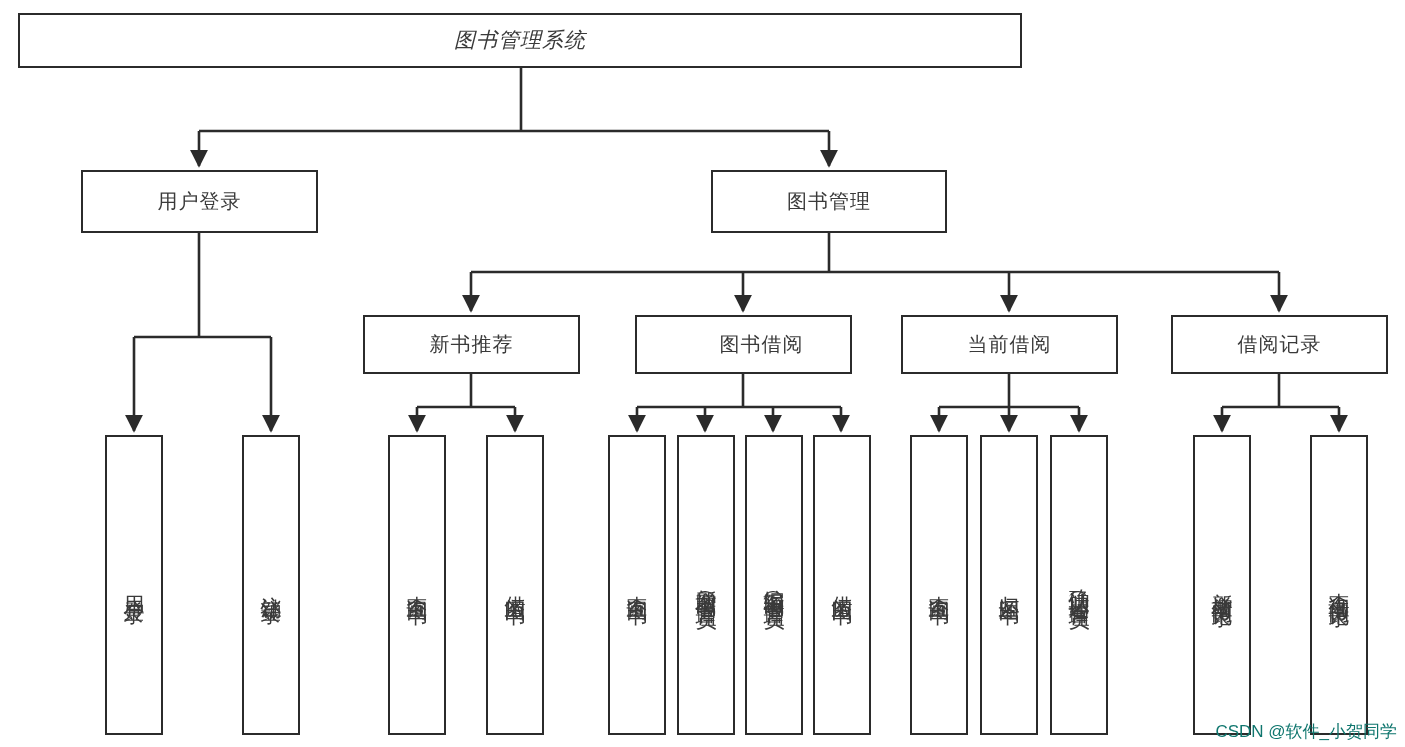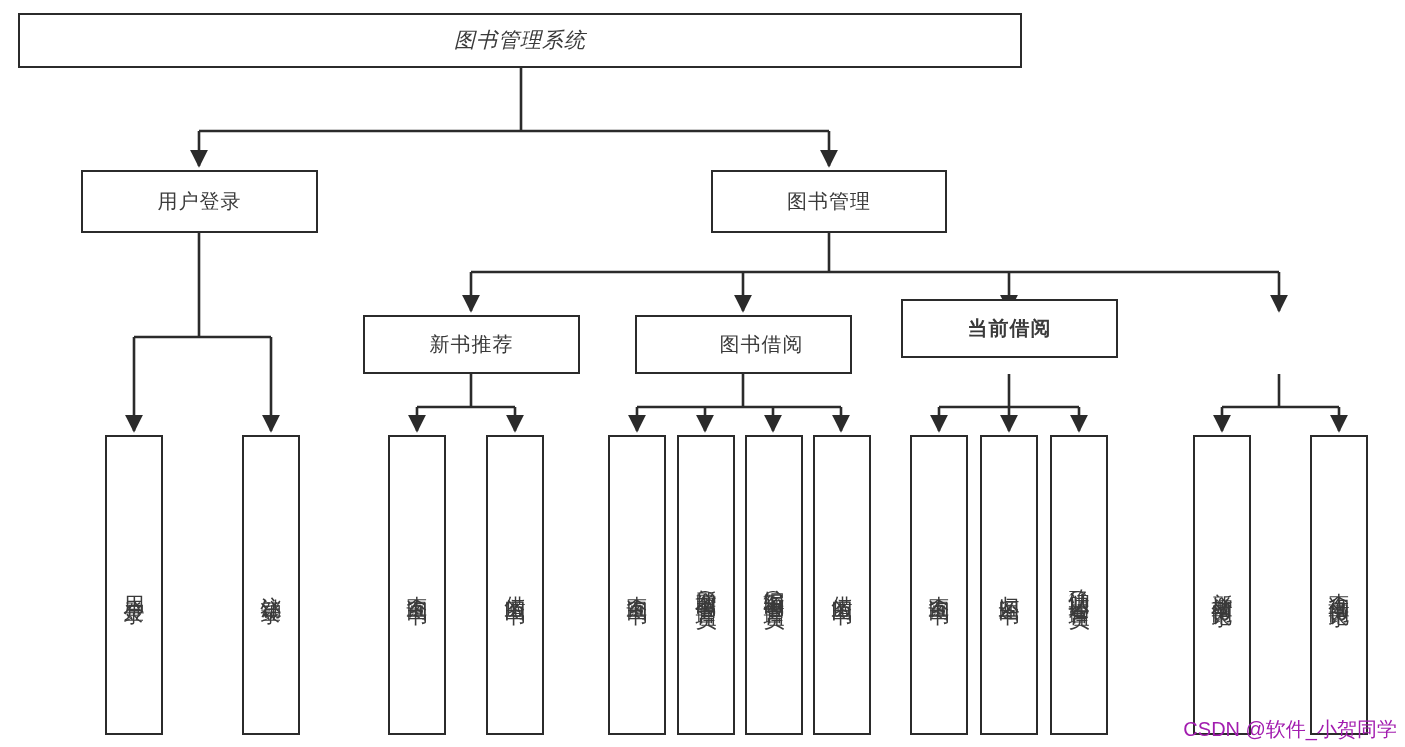--- a/index.html
+++ b/index.html
@@ -49,22 +49,22 @@
     white-space:nowrap;
     font-size:21px;
     letter-spacing:3px;
     line-height:1.05;
   }
 
   #watermark{
     position:absolute;
     right:8px;
     bottom:4px;
-    font-size:20px;
-    color:#a21caf;
+    font-size:17px;
+    color:#0f766e;
     z-index:5;
     white-space:nowrap;
     pointer-events:none;
   }
 </style>
 </head>
 <body>
 
 <div id="diagram-root">
 
@@ -128,22 +128,25 @@
   <div class="node level2" style="left:711px;top:170px;width:236px;height:63px;">
     <span class="label">图书管理</span>
   </div>
 
   <div class="node level3" style="left:363px;top:315px;width:217px;height:59px;">
     <span class="label">新书推荐</span>
   </div>
   <div class="node level3" style="left:635px;top:315px;width:217px;height:59px;padding-left:36px;">
     <span class="label">图书借阅</span>
   </div>
-  <div class="node level3" style="left:901px;top:299px;width:217px;height:59px;font-weight:bold;">
+  <div class="node level3" style="left:901px;top:315px;width:217px;height:59px;">
     <span class="label">当前借阅</span>
+  </div>
+  <div class="node level3" style="left:1171px;top:315px;width:217px;height:59px;">
+    <span class="label">借阅记录</span>
   </div>
 
   <div class="node leaf" style="left:105px;top:435px;width:58px;height:300px;">
     <span class="label">用户登录</span>
   </div>
   <div class="node leaf" style="left:242px;top:435px;width:58px;height:300px;">
     <span class="label">注销登录</span>
   </div>
 
   <div class="node leaf" style="left:388px;top:435px;width:58px;height:300px;">

